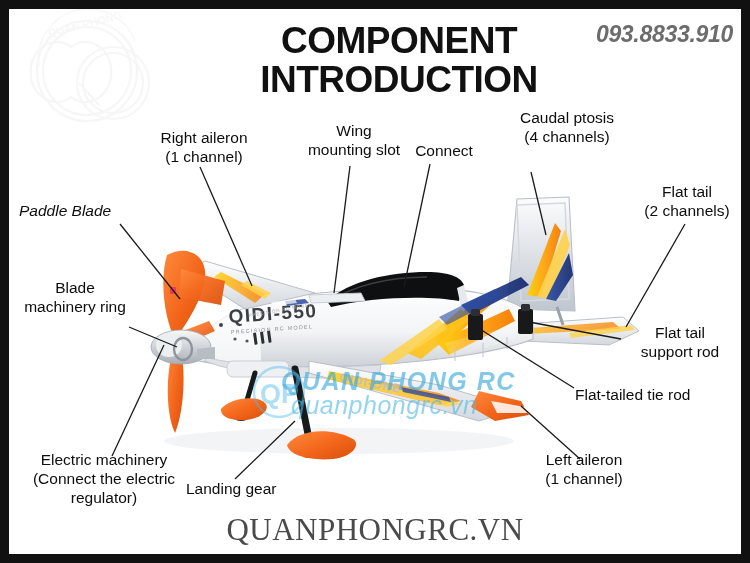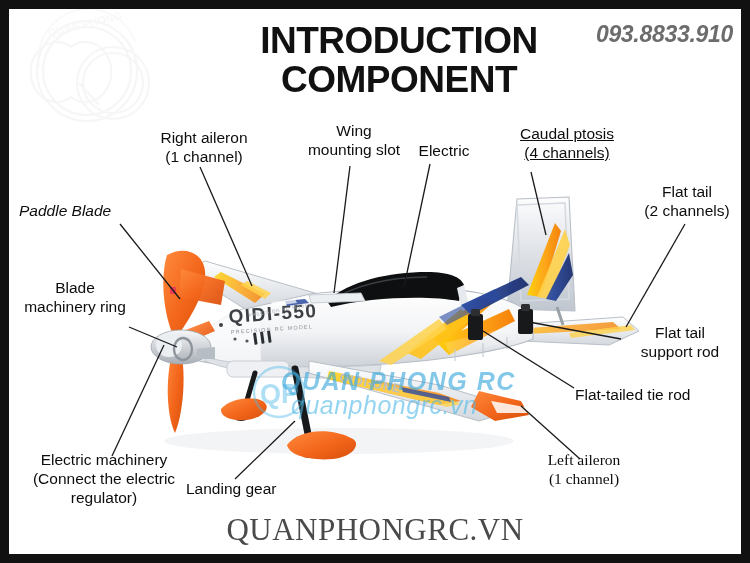--- a/index.html
+++ b/index.html
@@ -84,22 +84,22 @@
           <path d="M64 74 L84 96"></path>
         </g>
         <g fill="none" stroke="#e8e8e8" stroke-width="1.6">
           <path d="M24 58 A50 50 0 0 1 120 32"></path>
         </g>
         <text x="34" y="28" font-size="11" fill="#e6e6e6" font-family="Liberation Sans, sans-serif" font-weight="bold" transform="rotate(-14 34 28)">QUAN PHONG</text>
       </svg>
     </div>
 
     <div id="title">
+      <div>COMPONENT</div>
       <div>INTRODUCTION</div>
-      <div>COMPONENT</div>
     </div>
     <div id="phone">093.8833.910</div>
 
     <svg id="plane" viewBox="0 0 732 545">
       <defs>
         <linearGradient id="bodyG" x1="0" y1="0" x2="0" y2="1">
           <stop offset="0%" stop-color="#ffffff"></stop>
           <stop offset="55%" stop-color="#f3f4f6"></stop>
           <stop offset="100%" stop-color="#cdd2d8"></stop>
         </linearGradient>
@@ -277,23 +277,23 @@
         <path d="M571 450 L512 397"></path>
       </g>
     </svg>
 
     <div class="lab c" style="left:110px;top:119px;width:170px;">Right aileron
 (1 channel)</div>
 
     <div class="lab c" style="left:265px;top:112px;width:160px;">Wing
 mounting slot</div>
 
-    <div class="lab c" style="left:385px;top:132px;width:100px;">Electric</div>
-
-    <div class="lab c" style="left:478px;top:115px;width:160px;text-decoration:underline;">Caudal ptosis
+    <div class="lab c" style="left:385px;top:132px;width:100px;">Connect</div>
+
+    <div class="lab c" style="left:478px;top:99px;width:160px;">Caudal ptosis
 (4 channels)</div>
 
     <div class="lab c" style="left:622px;top:173px;width:112px;">Flat tail
 (2 channels)</div>
 
     <div class="lab l" style="left:10px;top:192px;width:150px;font-style:italic;">Paddle Blade</div>
 
     <div class="lab c" style="left:0px;top:269px;width:132px;">Blade
 machinery ring</div>
 
@@ -301,19 +301,19 @@
 support rod</div>
 
     <div class="lab l" style="left:566px;top:376px;width:168px;">Flat-tailed tie rod</div>
 
     <div class="lab c" style="left:2px;top:441px;width:186px;">Electric machinery
 (Connect the electric
 regulator)</div>
 
     <div class="lab l" style="left:177px;top:470px;width:140px;">Landing gear</div>
 
-    <div class="lab c" style="left:505px;top:441px;width:140px;font-family:Liberation Serif, serif;">Left aileron
+    <div class="lab c" style="left:505px;top:441px;width:140px;">Left aileron
 (1 channel)</div>
 
     <div id="footer">QUANPHONGRC.VN</div>
 
   </div>
 </div>
 
 </body></html>

